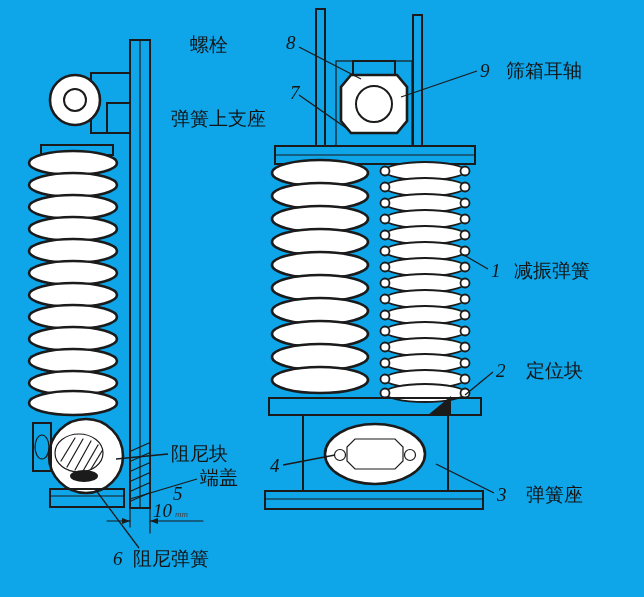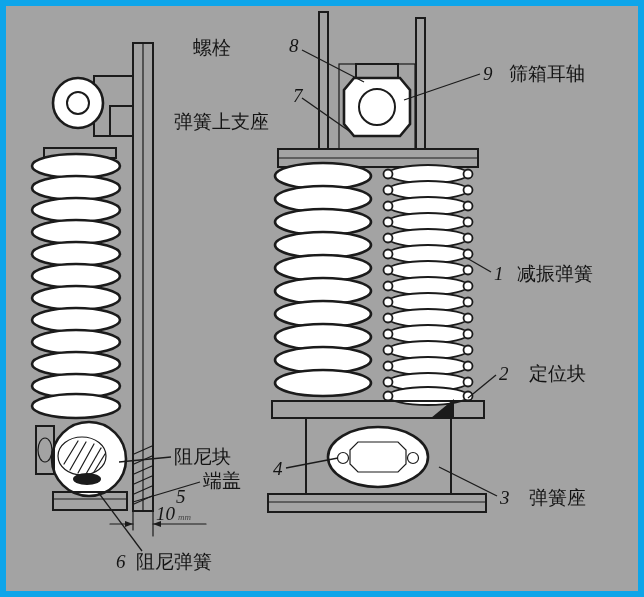--- a/index.html
+++ b/index.html
@@ -1,18 +1,18 @@
 <!DOCTYPE html>
 <html><head>
 <meta charset="utf-8">
 <style>
   html,body{margin:0;padding:0;background:#e9e9e9;}
   .stage{
-    position:relative;width:644px;height:597px;background:#a3a3a3;
-    border:6px solid #0ea5e9;box-sizing:border-box;overflow:hidden;
+    position:relative;width:644px;height:597px;background:#0ea5e9;
+    border:3px solid #0ea5e9;box-sizing:border-box;overflow:hidden;
     font-family:"Liberation Serif","DejaVu Serif",serif;
   }
   svg{position:absolute;left:0;top:0;}
   .ink{stroke:#1b1b1b;fill:none;stroke-width:2;stroke-linecap:round;}
   .thin{stroke:#1b1b1b;fill:none;stroke-width:1.2;stroke-linecap:round;}
   .coil{fill:#ffffff;stroke:#1b1b1b;stroke-width:2.6;}
   .coilB{fill:#ffffff;stroke:#1b1b1b;stroke-width:1.8;}
   .solid{fill:#1b1b1b;stroke:none;}
   .leader{stroke:#1b1b1b;stroke-width:1.3;fill:none;}
   .lbl{font-size:19px;fill:#141414;}

